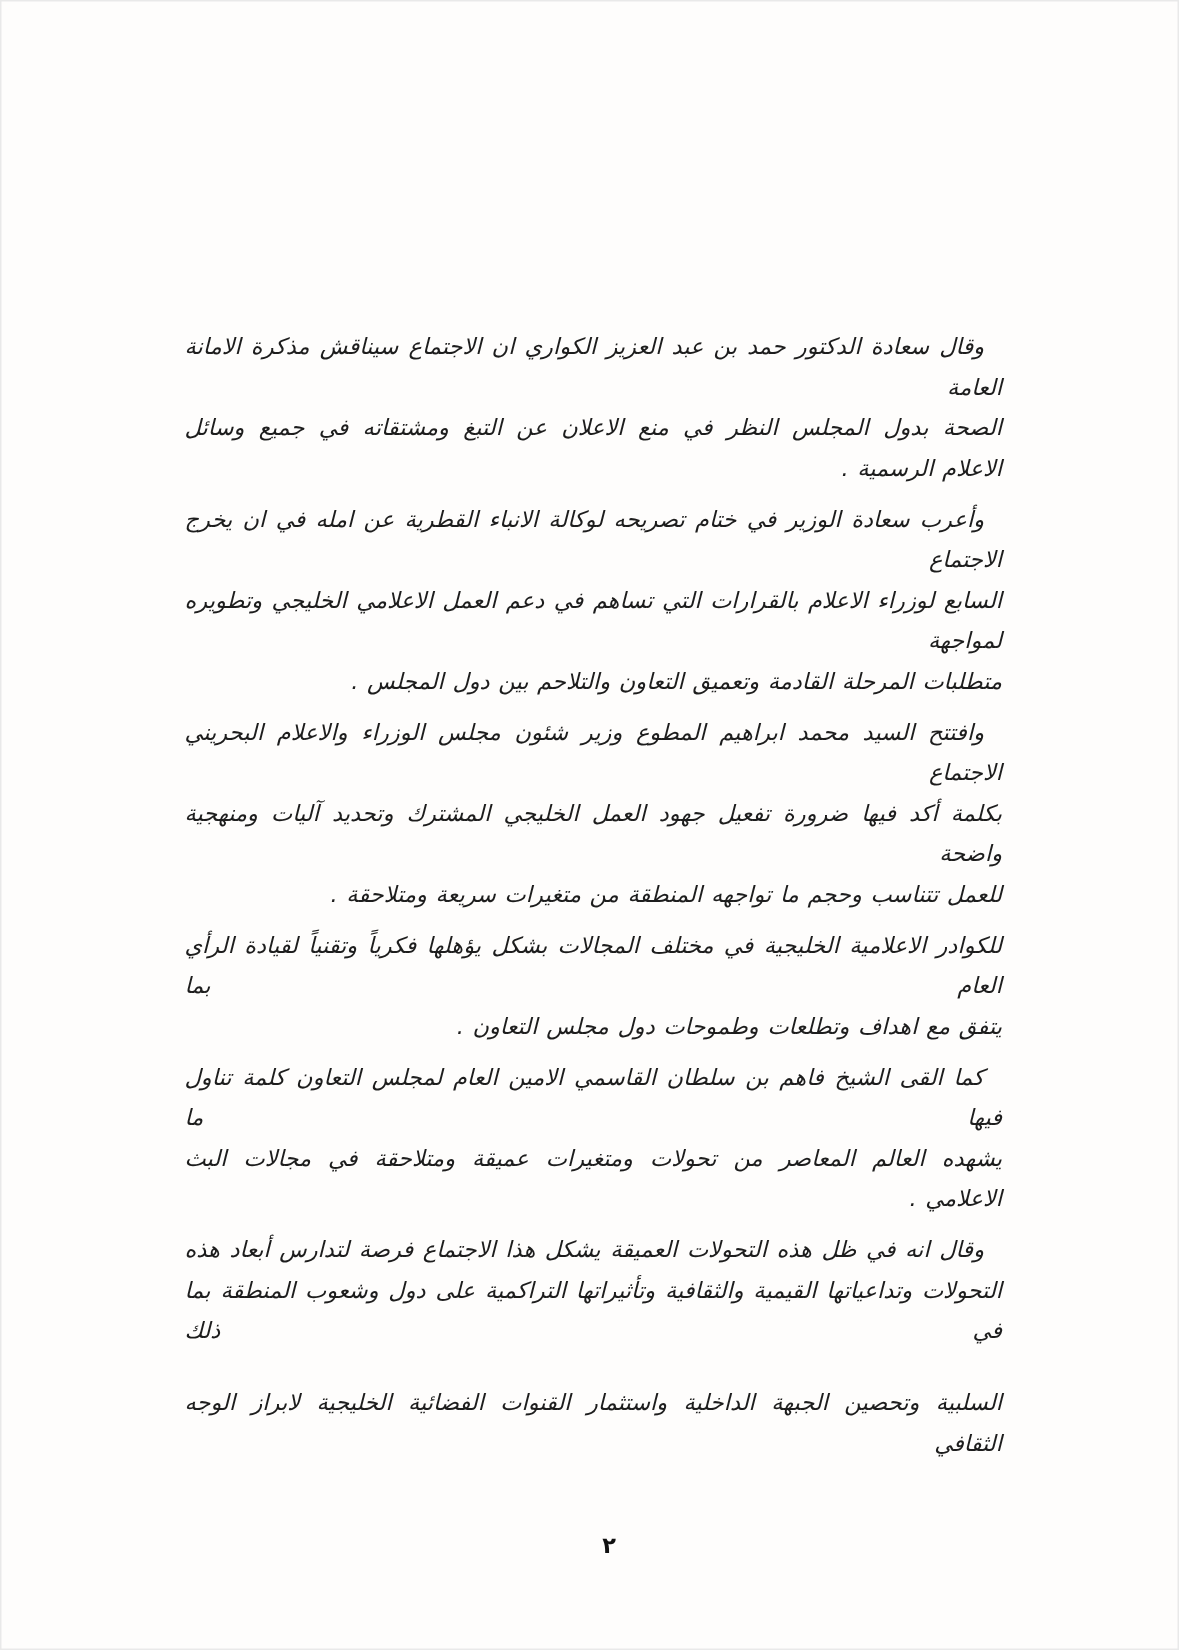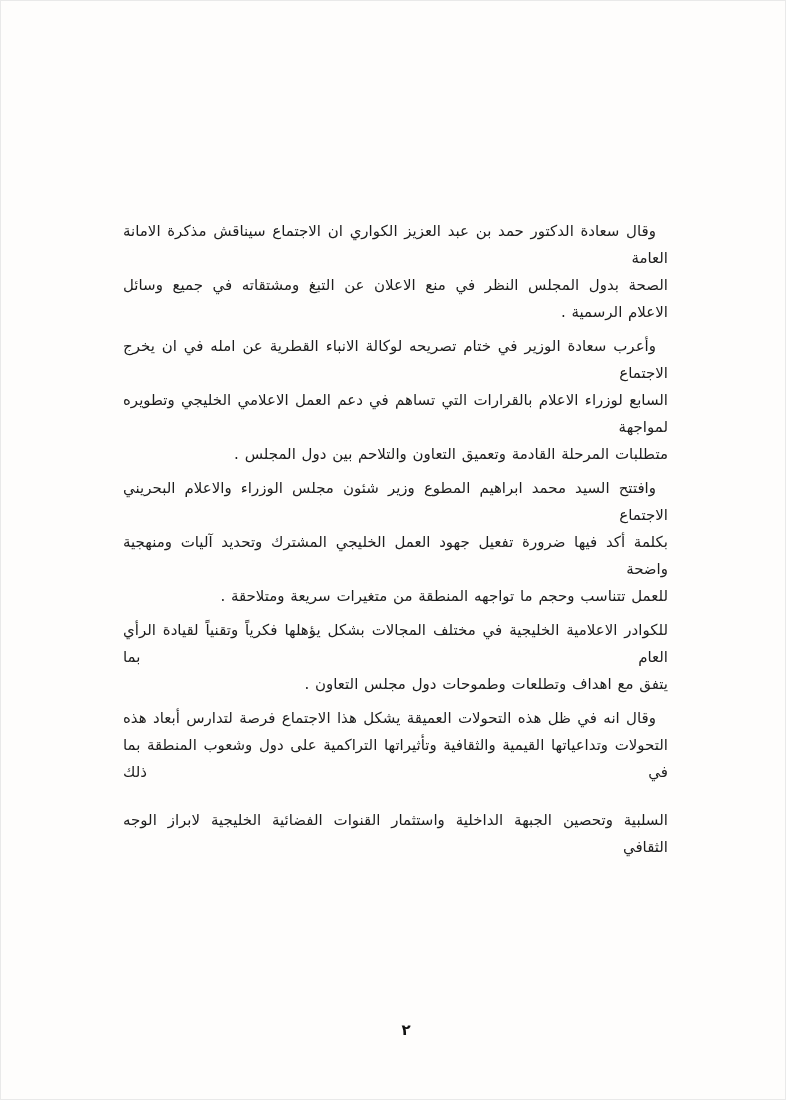--- a/index.html
+++ b/index.html
@@ -35,20 +35,21 @@
     margin: 0 0 7px 0;
     padding: 0;
   }
   .para.gap-before {
     margin-top: 21px;
   }
   .line {
     display: block;
     text-align: justify;
     text-align-last: justify;
+    font-style: italic;
   }
   .line.first {
     text-indent: 12px;
   }
   .line.last {
     text-align-last: right;
   }
   .page-number {
     position: absolute;
     top: 1020px;
@@ -84,20 +85,24 @@
       <span class="line first">وافتتح السيد محمد ابراهيم المطوع وزير شئون مجلس الوزراء والاعلام البحريني الاجتماع</span>
       <span class="line">بكلمة أكد فيها ضرورة تفعيل جهود العمل الخليجي المشترك وتحديد آليات ومنهجية واضحة</span>
       <span class="line last">للعمل تتناسب وحجم ما تواجهه المنطقة من متغيرات سريعة ومتلاحقة .</span>
     </p>
 
     <p class="para">
       <span class="line">للكوادر الاعلامية الخليجية في مختلف المجالات بشكل يؤهلها فكرياً وتقنياً لقيادة الرأي العام بما</span>
       <span class="line last">يتفق مع اهداف وتطلعات وطموحات دول مجلس التعاون .</span>
     </p>
 
+    <p class="para">
+      <span class="line first">كما القى الشيخ فاهم بن سلطان القاسمي الامين العام لمجلس التعاون كلمة تناول فيها ما</span>
+      <span class="line last">يشهده العالم المعاصر من تحولات ومتغيرات عميقة ومتلاحقة في مجالات البث الاعلامي .</span>
+    </p>
 
     <p class="para">
       <span class="line first">وقال انه في ظل هذه التحولات العميقة يشكل هذا الاجتماع فرصة لتدارس أبعاد هذه</span>
       <span class="line">التحولات وتداعياتها القيمية والثقافية وتأثيراتها التراكمية على دول وشعوب المنطقة بما في ذلك</span>
     </p>
 
     <p class="para gap-before">
       <span class="line">السلبية وتحصين الجبهة الداخلية واستثمار القنوات الفضائية الخليجية لابراز الوجه الثقافي</span>
 
     </p>

